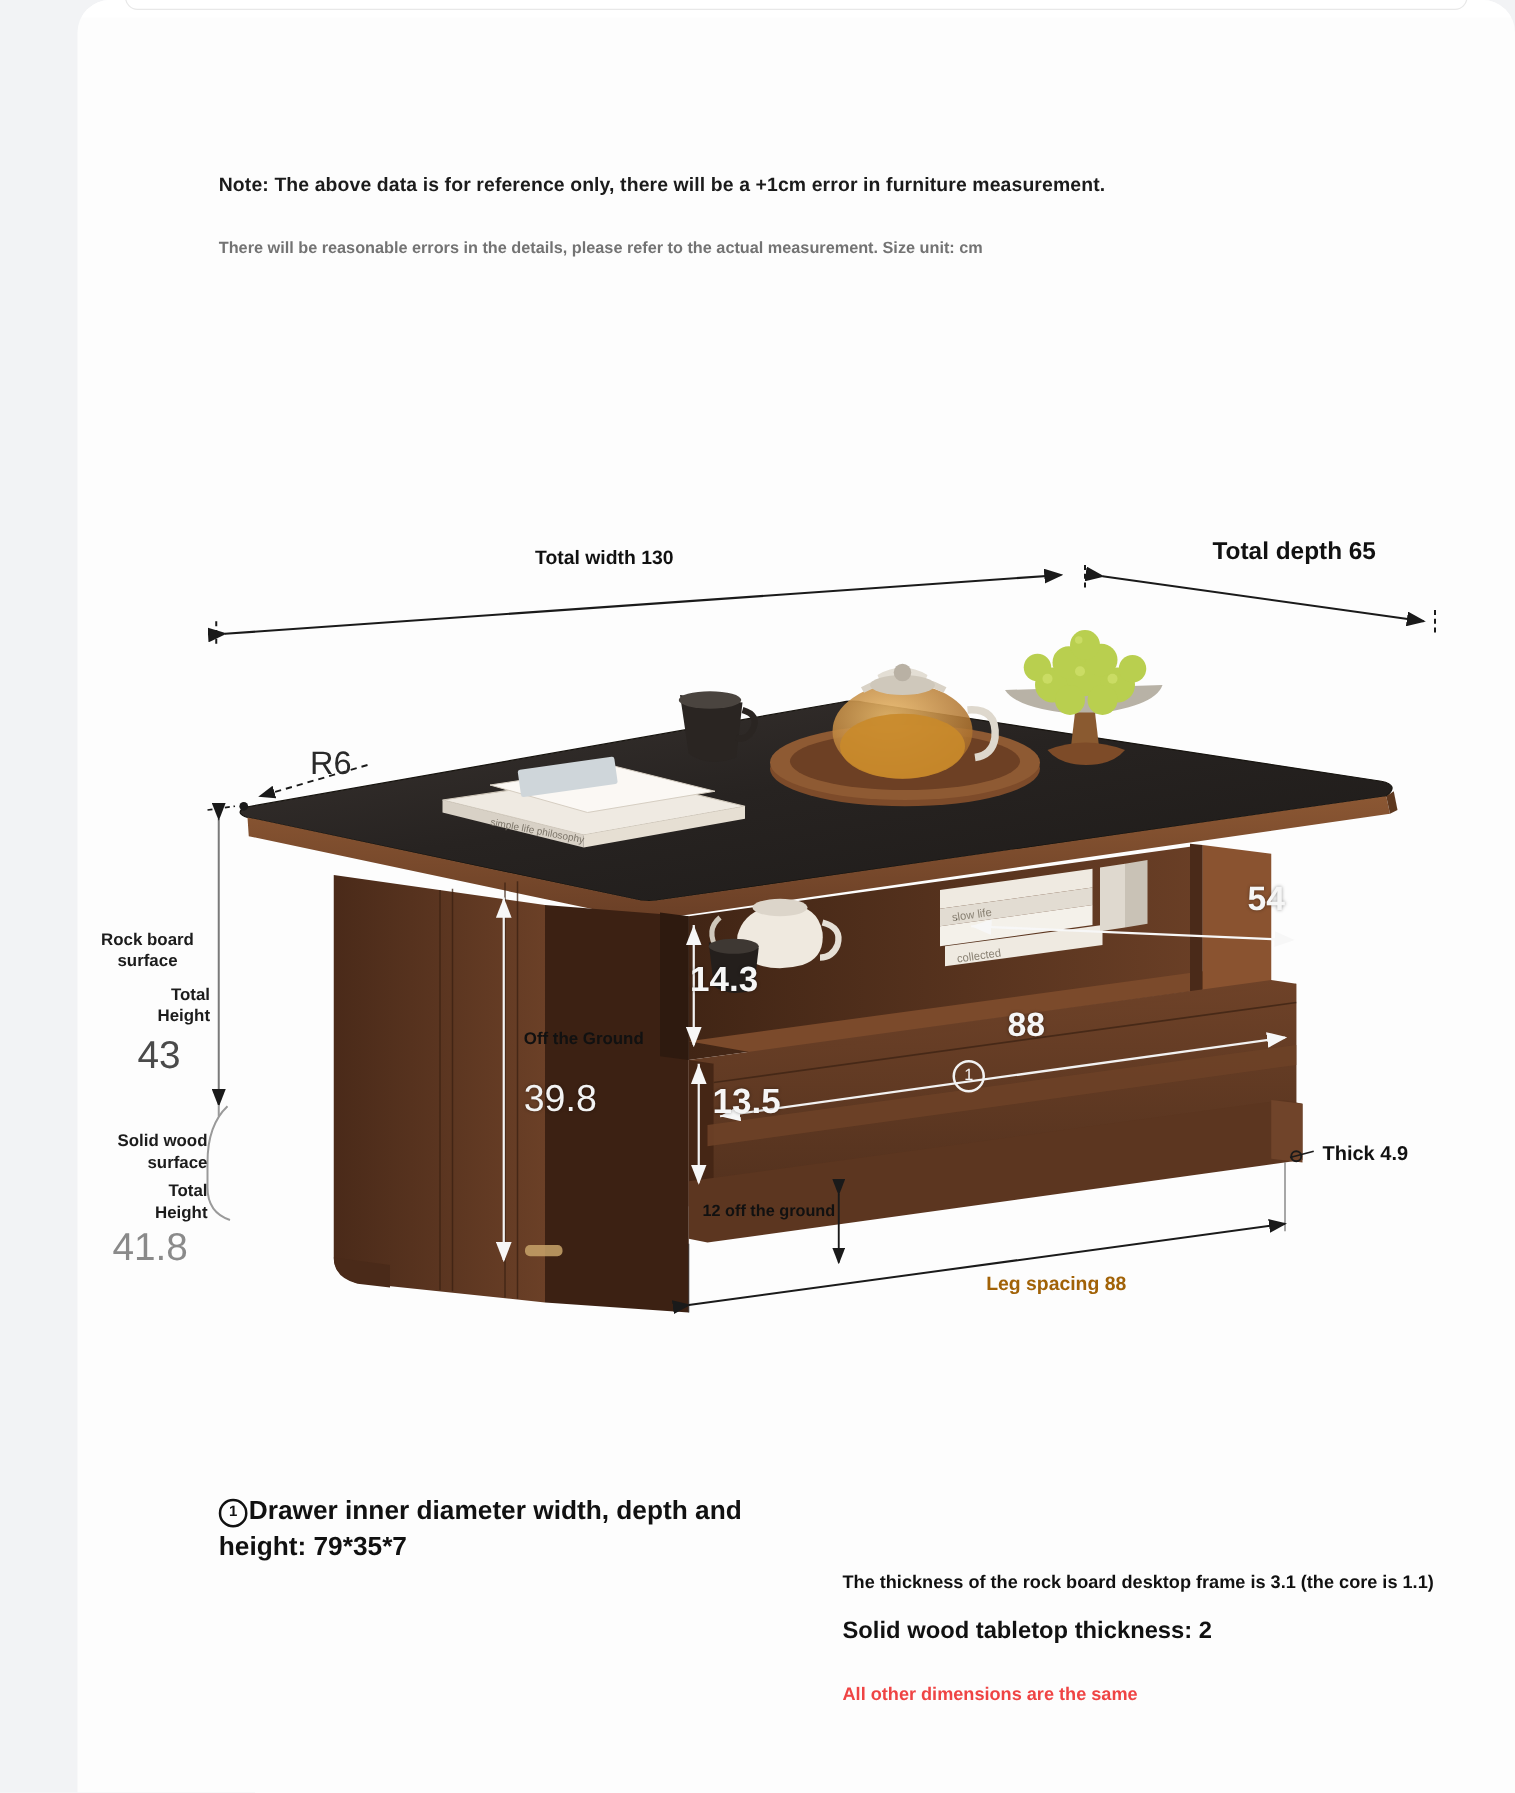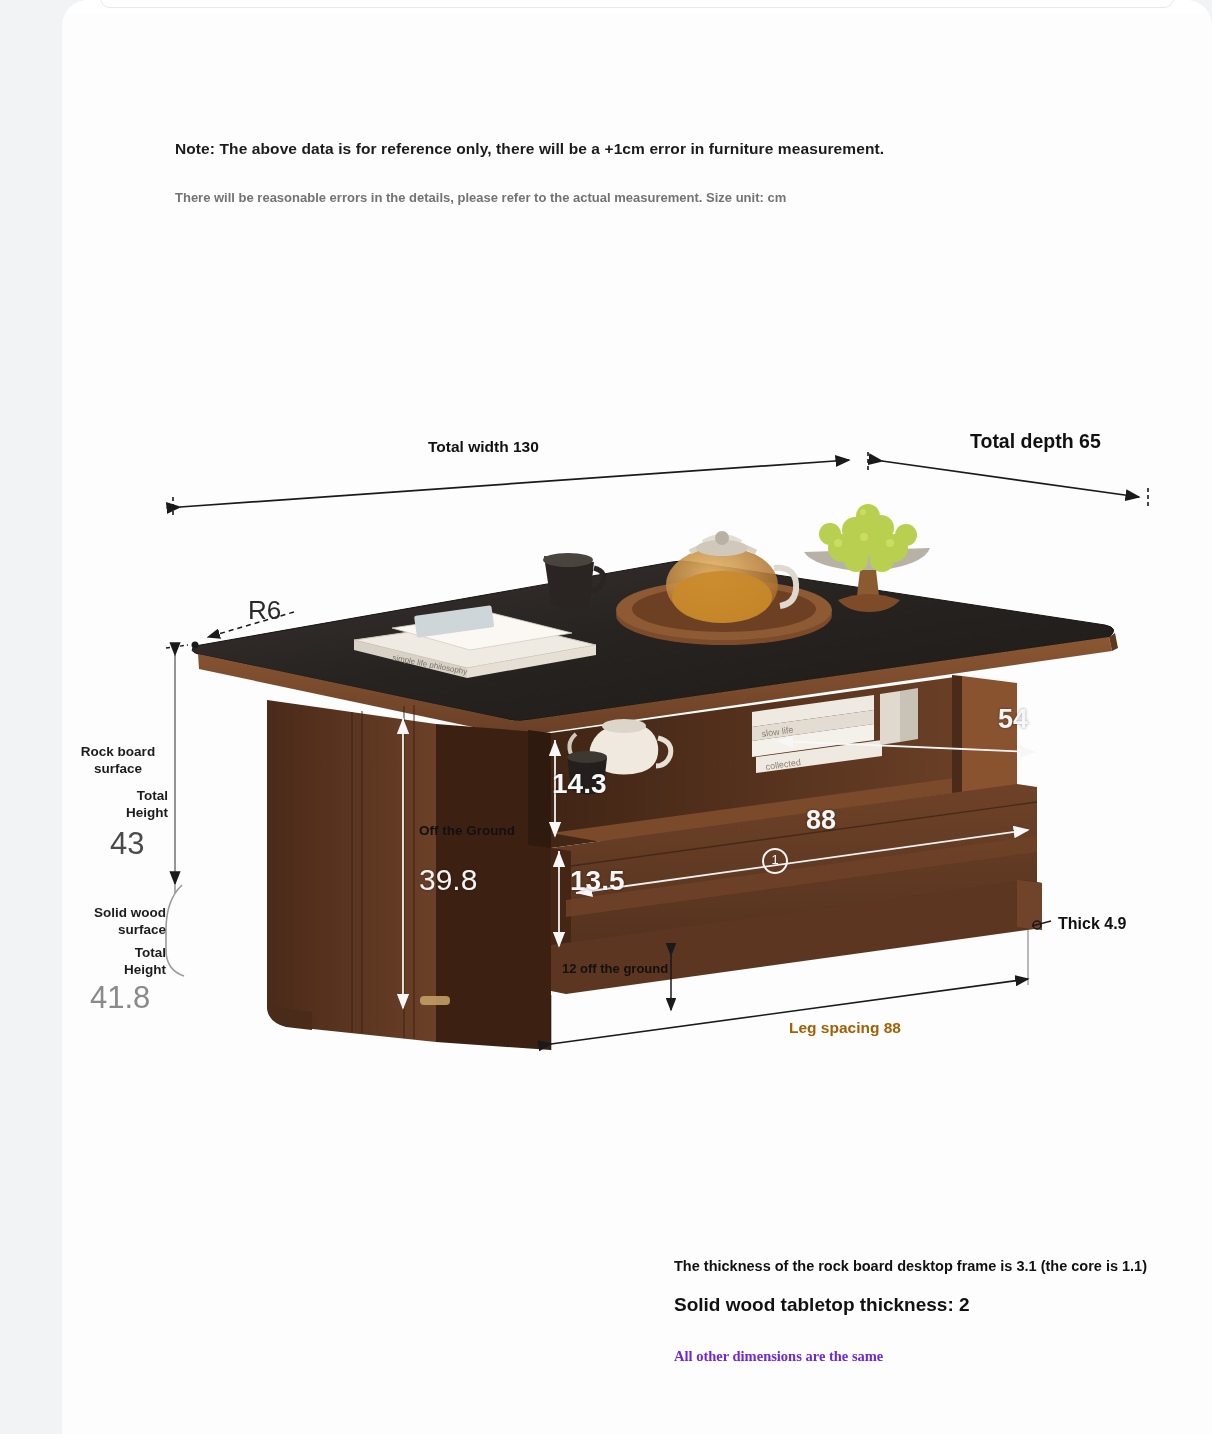--- a/index.html
+++ b/index.html
@@ -44,21 +44,21 @@
 
   .lbl-12off{left:500px;top:961px;font-size:13px;line-height:1.25;color:#111;font-weight:bold;}
   .lbl-leg{left:727px;top:1019px;font-size:15.5px;color:#a16207;font-weight:bold;}
   .lbl-thick{left:996px;top:915px;font-size:16px;color:#111;font-weight:bold;}
 
   
   .bl{position:absolute;left:113px;top:1194px;width:470px;font-size:21px;font-weight:bold;color:#111;line-height:1.4;}
   .br1{position:absolute;left:612px;top:1196px;width:480px;font-size:16.5px;font-weight:bold;color:#111;line-height:1.45;}
   .br2{position:absolute;left:612px;top:1258px;width:540px;font-size:14.5px;font-weight:bold;color:#111;}
   .br3{position:absolute;left:612px;top:1294px;width:480px;font-size:19px;font-weight:bold;color:#111;}
-  .br4{position:absolute;left:612px;top:1348px;width:480px;font-size:14.5px;font-weight:bold;color:#6d28d9;font-family:Liberation Serif, serif;}
+  .br4{position:absolute;left:612px;top:1348px;width:480px;font-size:14.5px;font-weight:bold;color:#ef4444;}
 
   .bl .circ{display:inline-block;width:19px;height:19px;border:2px solid #111;border-radius:50%;font-size:12px;line-height:17px;text-align:center;vertical-align:2px;margin-right:1px;}
 </style>
 </head>
 <body>
 
 <div class="page">
 
   <div class="topbar"></div>
 
@@ -264,17 +264,20 @@
     <div class="lbl num-88">88</div>
     <div class="lbl num-54">54</div>
 
     <div class="circ1">1</div>
 
     <div class="lbl lbl-12off">12 off the ground</div>
     <div class="lbl lbl-leg">Leg spacing 88</div>
     <div class="lbl lbl-thick">Thick 4.9</div>
   </div>
 
+  <div class="bl">
+    <span class="circ">1</span><span>Drawer inner diameter width, depth and height: 79*35*7</span>
+  </div>
   <div class="br2">The thickness of the rock board desktop frame is 3.1 (the core is 1.1)</div>
   <div class="br3">Solid wood tabletop thickness: 2</div>
   <div class="br4">All other dimensions are the same</div>
 
 </div>
 
 </body></html>

